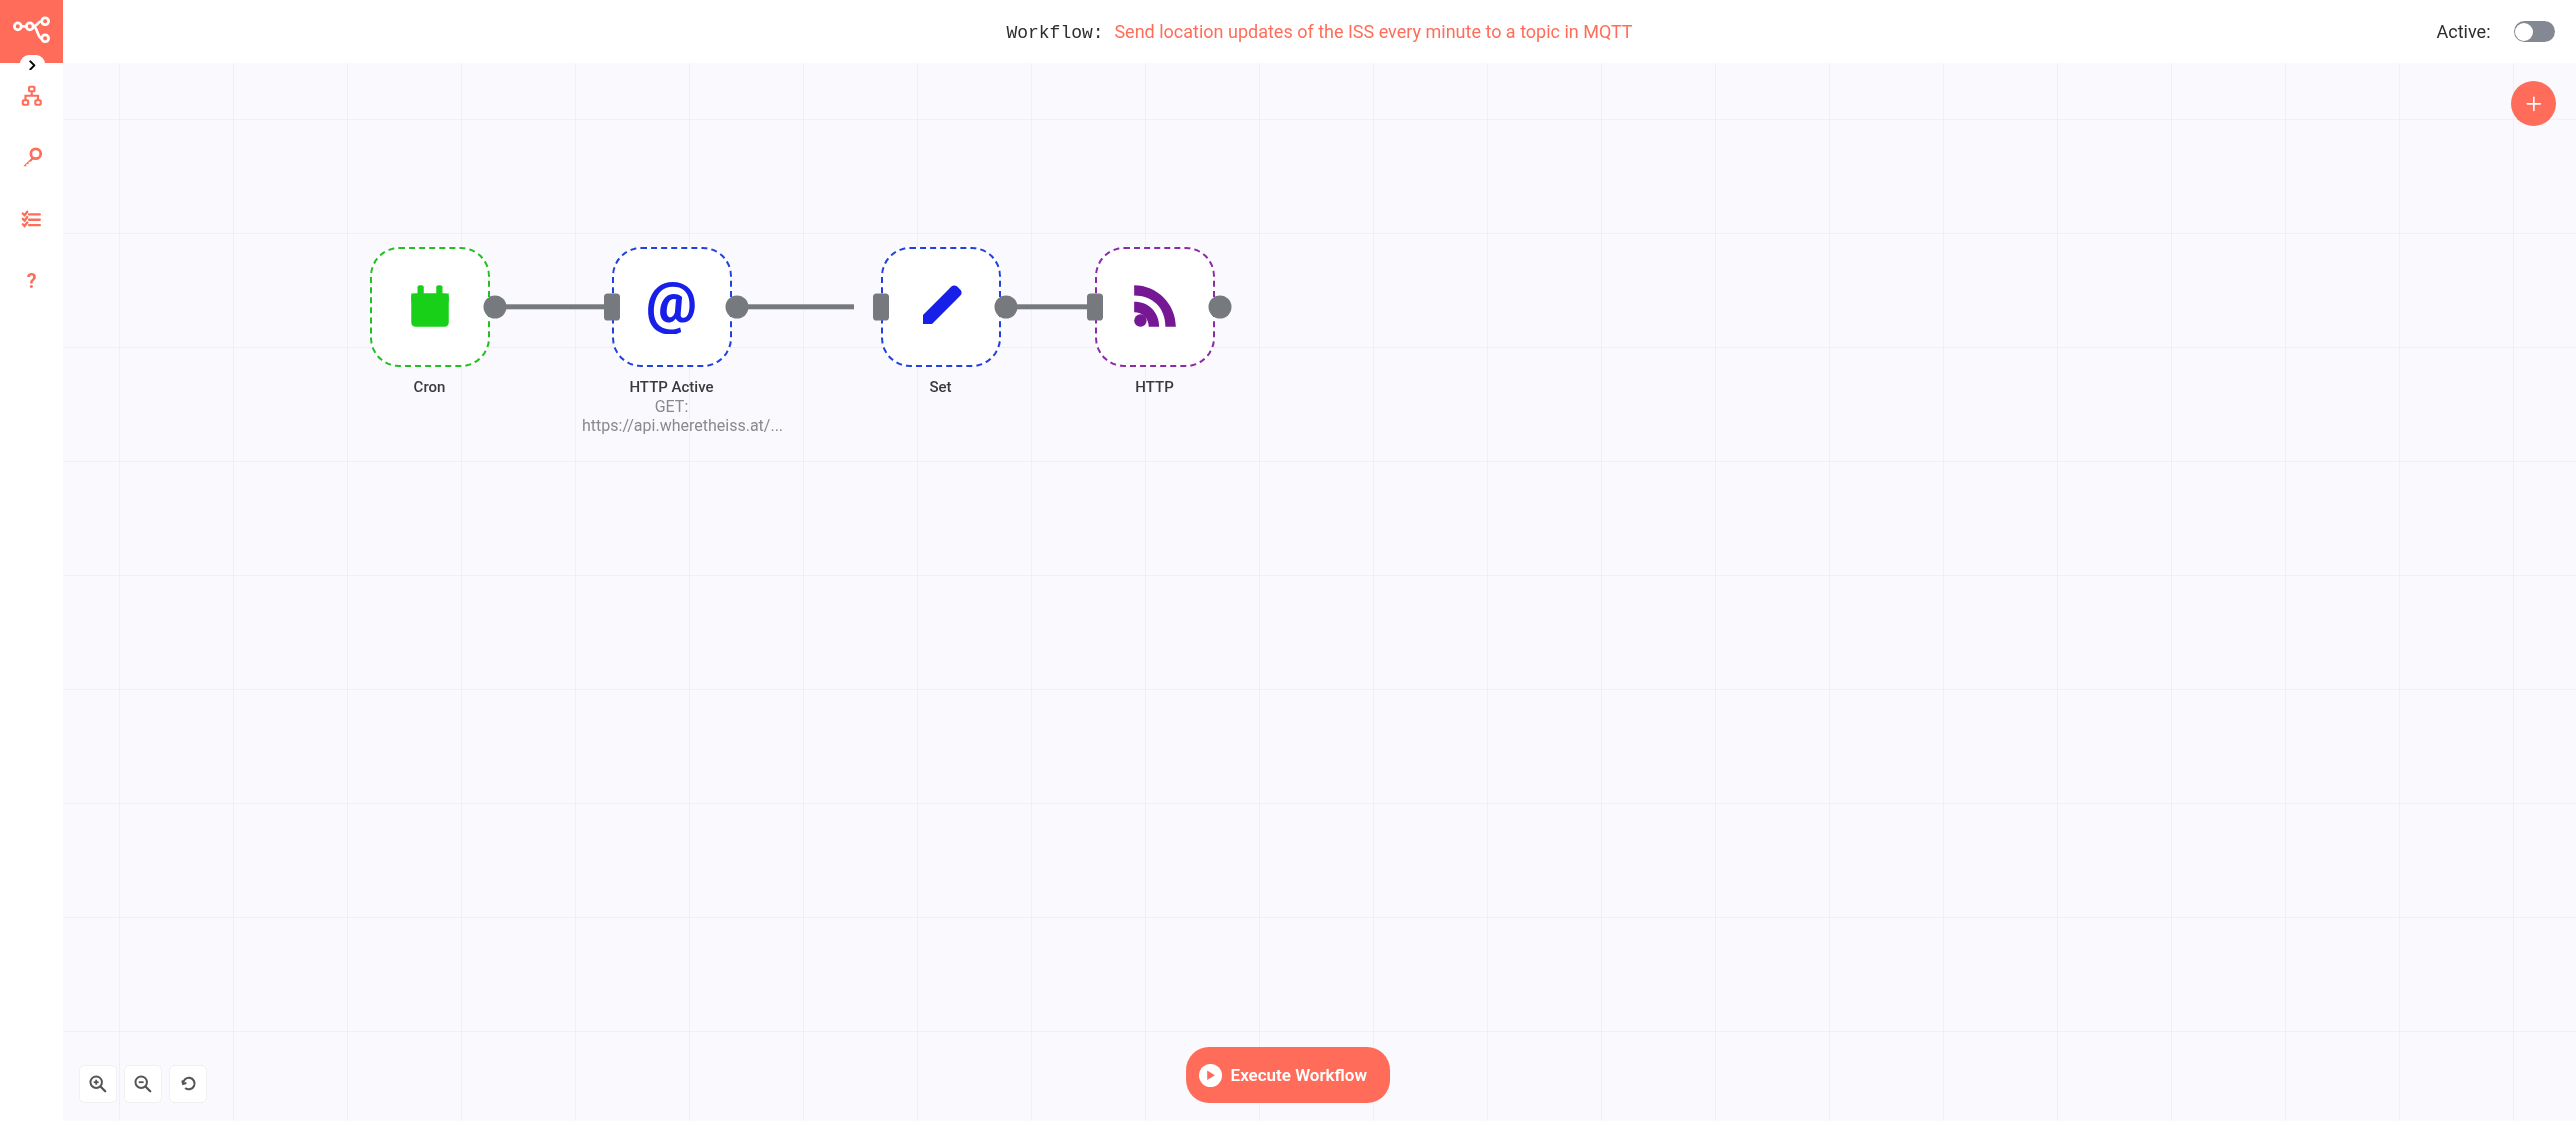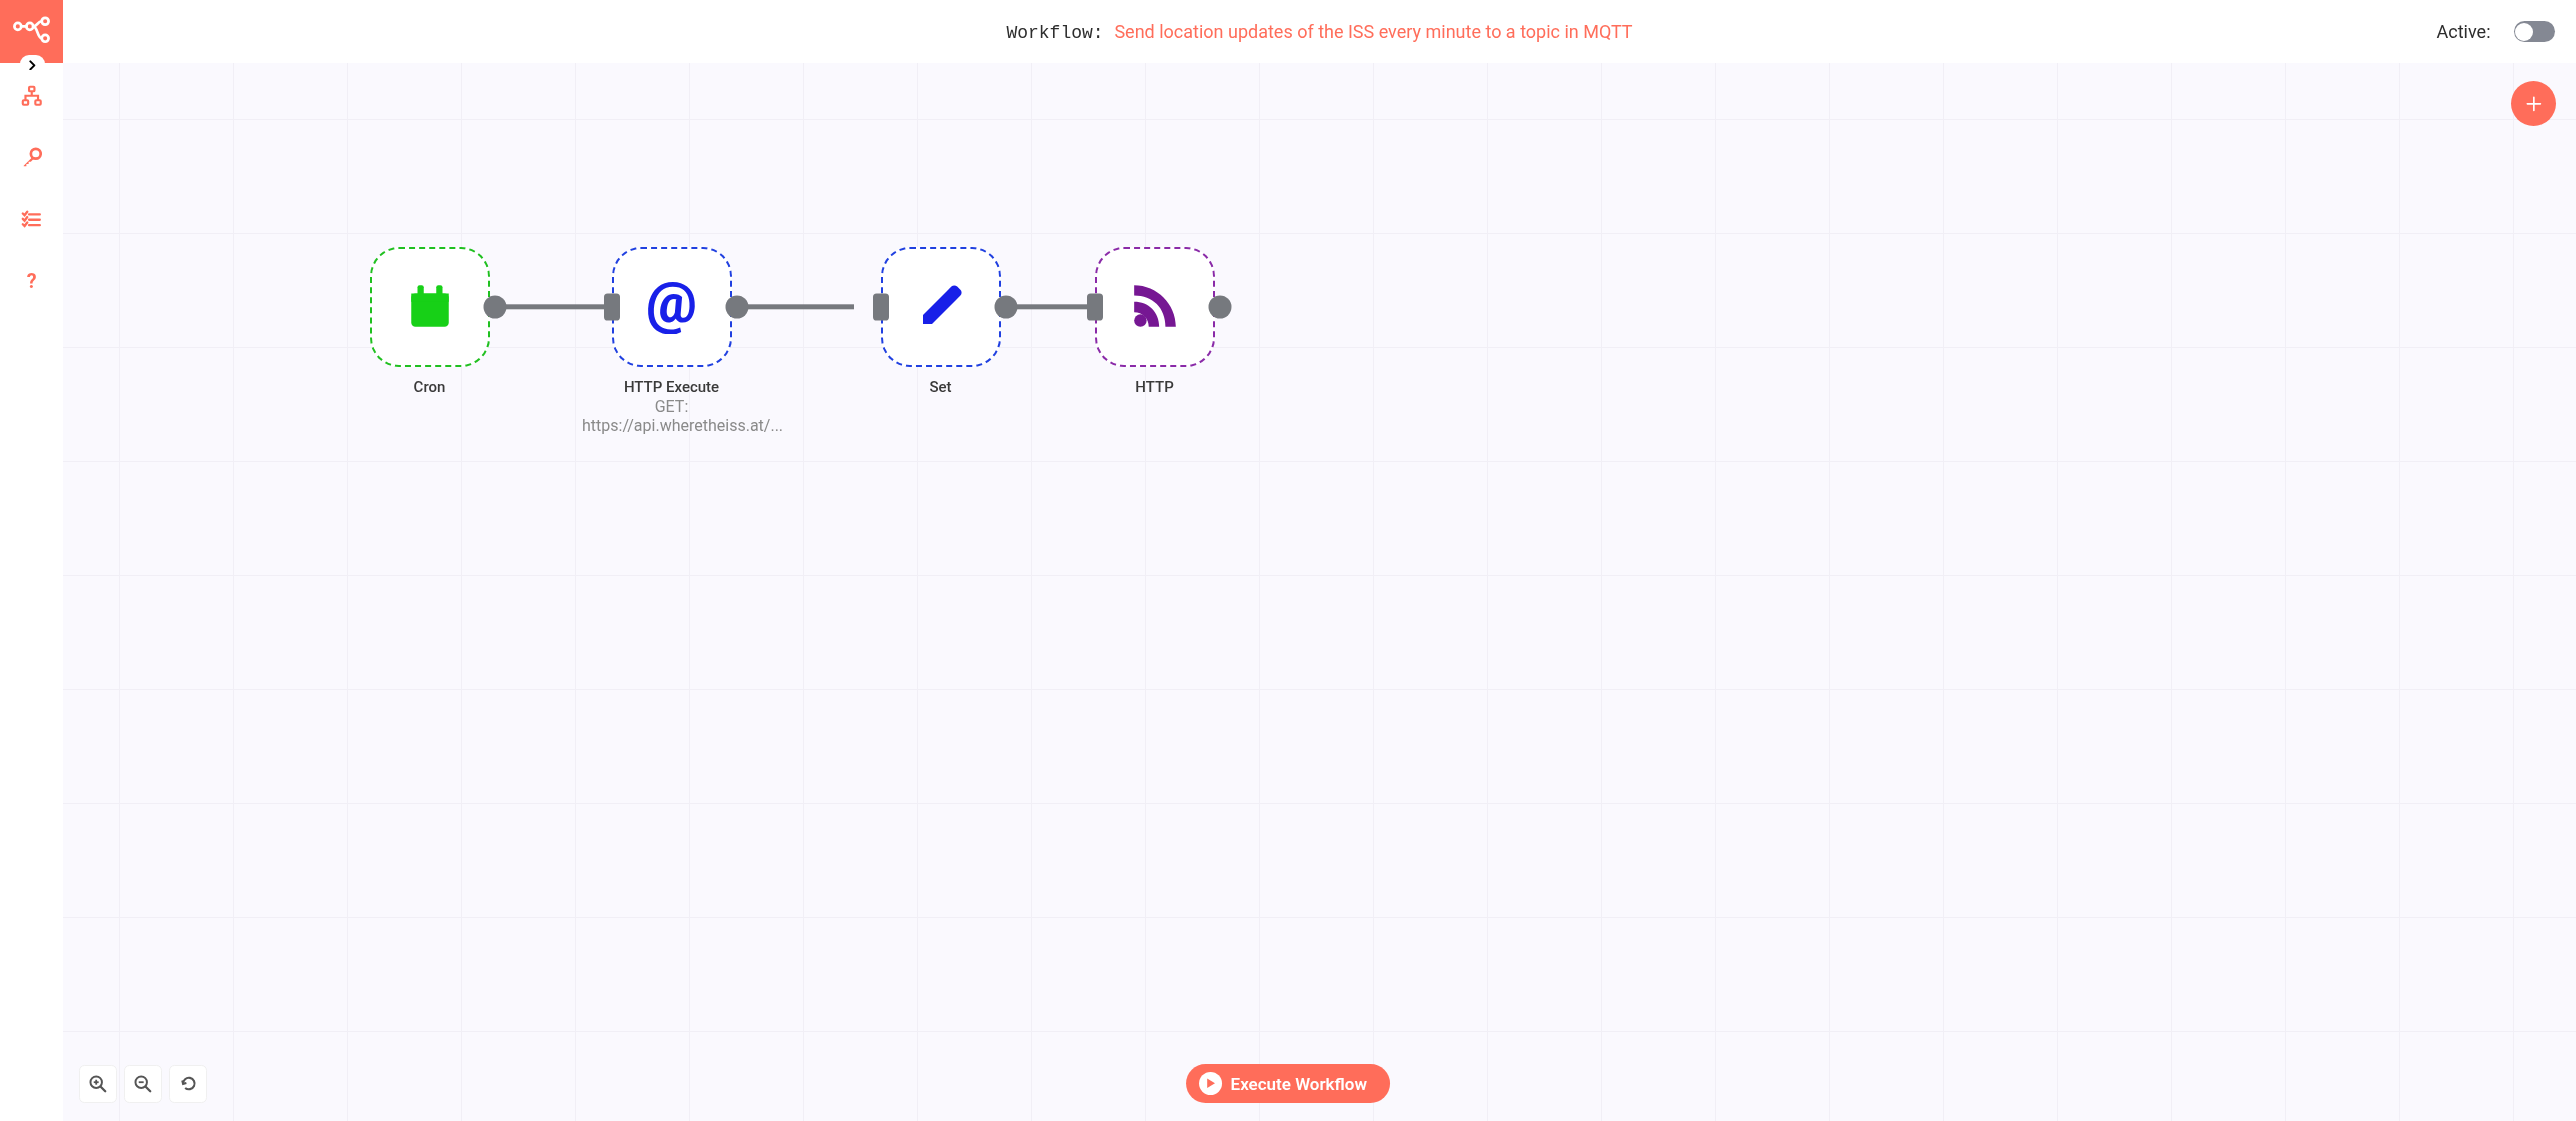--- a/index.html
+++ b/index.html
@@ -167,21 +167,21 @@
   }
   .zc-btn svg { width: 19.7px; height: 19.7px; }
 
   .execute-btn {
     position: absolute;
     left: 50%; bottom: 18px;
     transform: translateX(-50%);
     background: #ff6d5a;
     color: #fff;
     border-radius: 23px;
-    height: 39px;
+    height: 56px;
     padding: 0 23px 0 12.5px;
     display: flex; align-items: center; gap: 9px;
     font-size: 17px; font-weight: 600;
     cursor: pointer;
     z-index: 40;
   }
   .execute-btn .play {
     width: 23px; height: 23px; border-radius: 50%;
     background: #fff;
     display:flex; align-items:center; justify-content:center;
@@ -284,21 +284,21 @@
         <div class="node-title">Cron</div>
       </div>
       <div class="node-group" style="left: 519px; top: 184px;">
         <div class="port" style="left: calc(50% + 65px); top: 60px;"></div>
         <div class="port in" style="left: calc(50% - 60px); top: 60px;"></div>
         <div class="node-box blue">
           <span><svg width="57" height="57" viewBox="0 0 24 24">
               <text x="12" y="19" text-anchor="middle" font-size="24" font-weight="800" fill="#1820e8">@</text>
             </svg></span>
         </div>
-        <div class="node-title">HTTP Execute</div>
+        <div class="node-title">HTTP Active</div>
         <div class="node-sub">GET: https://api.wheretheiss.at/...</div>
       </div>
       <div class="node-group" style="left: 788px; top: 184px;">
         <div class="port" style="left: calc(50% + 65px); top: 60px;"></div>
         <div class="port in" style="left: calc(50% - 60px); top: 60px;"></div>
         <div class="node-box blue">
           <span><svg width="48" height="48" viewBox="0 0 24 24">
               <path d="M3 21 L3 16.5 L15 4.5 L19.5 9 L7.5 21 Z M15 4.5 L17.2 2.3 C18 1.5 19.3 1.5 20.1 2.3 L21.7 3.9 C22.5 4.7 22.5 6 21.7 6.8 L19.5 9" fill="#1820e8"></path>
             </svg></span>
         </div>

